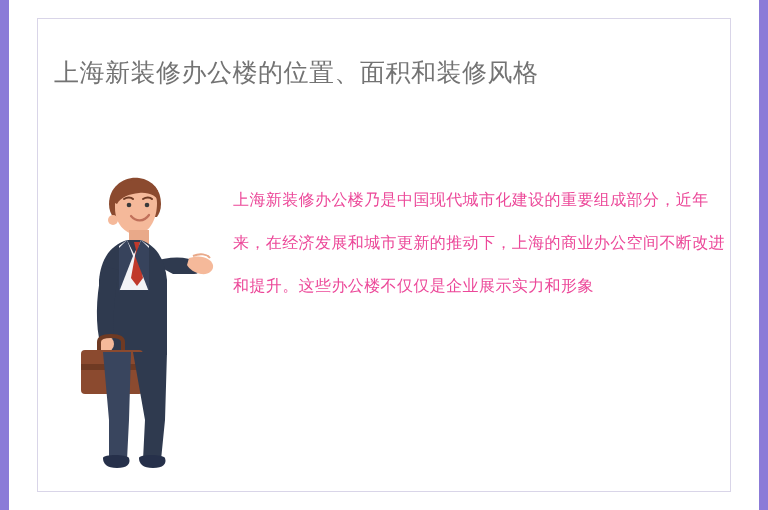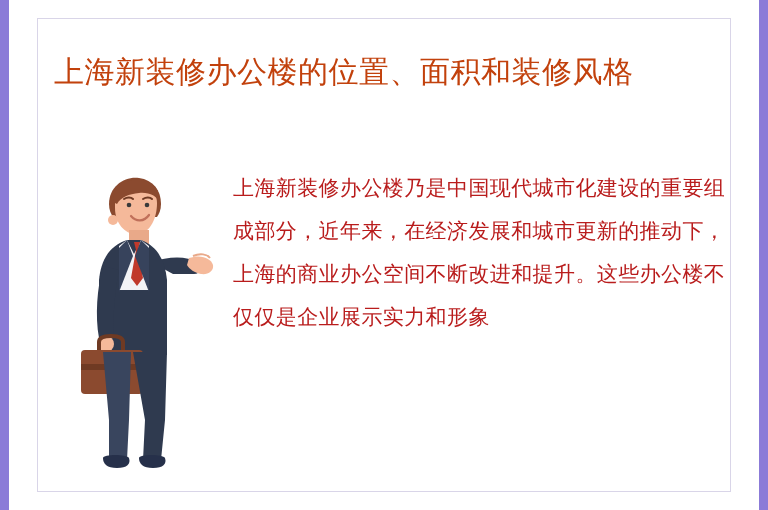--- a/index.html
+++ b/index.html
@@ -31,35 +31,35 @@
     right: 28px;
     bottom: 18px;
     border: 1px solid #d9d5e8;
     box-sizing: border-box;
   }
   .title {
     position: absolute;
     left: 45px;
     top: 48px;
     width: 680px;
-    font-size: 30px;
+    font-size: 25px;
     line-height: 48px;
-    color: #c2410c;
+    color: #737373;
     font-weight: normal;
     letter-spacing: 0.5px;
     margin: 0;
   }
   .body-text {
     position: absolute;
     left: 224px;
-    top: 166px;
+    top: 178px;
     width: 500px;
-    font-size: 21px;
+    font-size: 16px;
     line-height: 43px;
-    color: #b91c1c;
+    color: #ec4899;
     letter-spacing: 0.4px;
   }
   .illustration {
     position: absolute;
     left: 60px;
     top: 170px;
     width: 150px;
     height: 310px;
   }
 </style>

